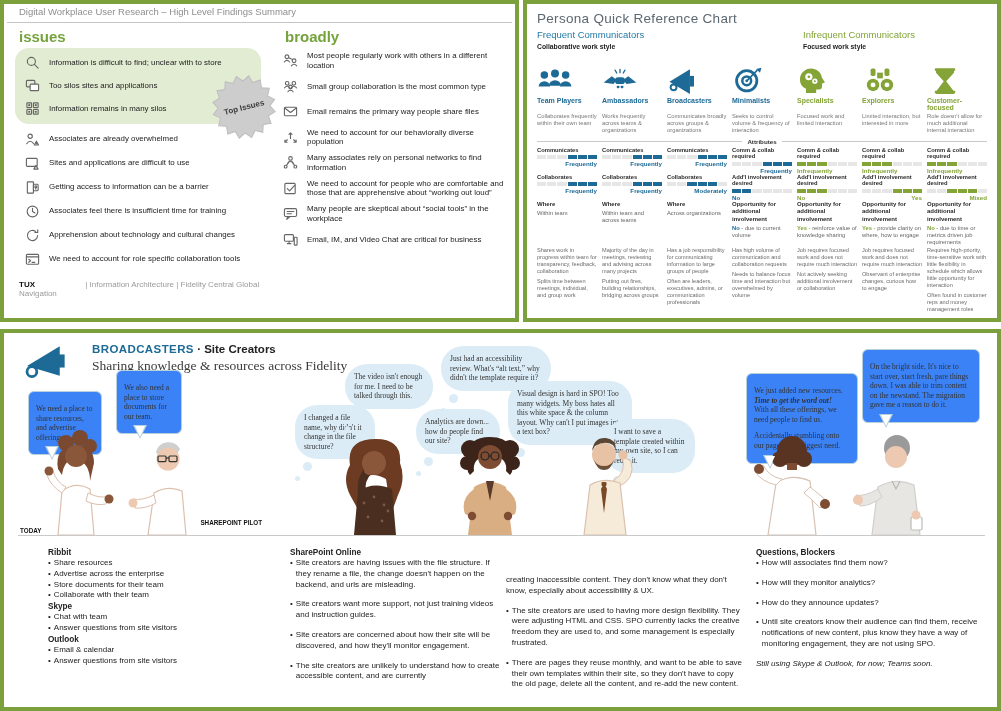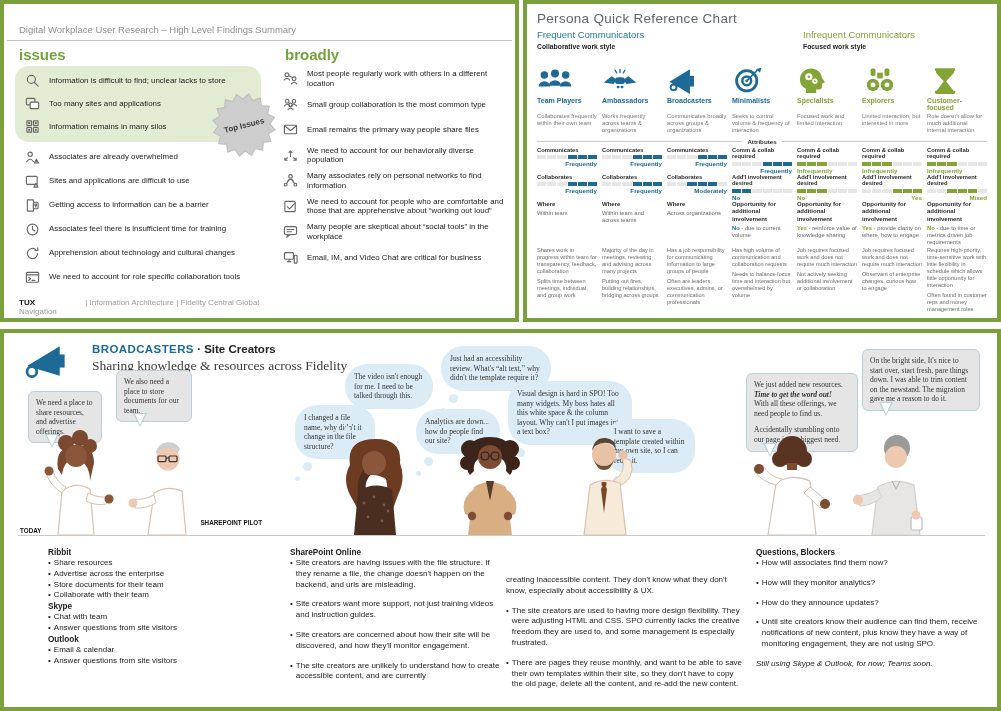--- a/index.html
+++ b/index.html
@@ -7,21 +7,21 @@
     --border-green:#7ba03c; --hgreen:#74a23b; --blue:#1d6a96; --olive:#84a437;
     --boxgreen:#e2ecd2; --cloud:#dbecf6; --bubline:#b7d0de;
   }
   body{width:1001px;height:711px;background:#fff;font-family:"Liberation Sans",sans-serif;position:relative;overflow:hidden;}
   .panel{position:absolute;border:4px solid var(--border-green);background:#fff;overflow:hidden;}
   #panel-findings{left:0;top:0;width:519px;height:322px;}
   #panel-personas{left:523px;top:0;width:478px;height:322px;}
   #panel-broadcasters{left:0;top:329px;width:1001px;height:382px;}
 
   
-  .findings-title{font-size:9.5px;color:#8e8e8e;padding:20px 12px 5px;border-bottom:1px solid #c5c5c5;margin:0 3px;}
+  .findings-title{font-size:9.5px;color:#8e8e8e;padding:2px 12px 5px;border-bottom:1px solid #c5c5c5;margin:0 3px;}
   .findings-body{display:flex;padding:0 8px 0 13px;}
   .issues-col{width:252px;position:relative;}
   .insights-col{flex:1;padding-left:14px;}
   .col-heading{font-size:15px;color:var(--hgreen);font-weight:bold;margin:5px 0 3px 2px;}
   .top-box{background:var(--boxgreen);border-radius:14px;padding:3px 10px 4px;margin:1px 0 3px -2px;position:relative;width:246px;}
   .f-row{display:flex;align-items:center;gap:9px;min-height:23px;}
   .rest .f-row{padding-left:8px;min-height:24px;}
   .f-icon{flex:0 0 15px;display:flex;}
   .f-icon svg{width:15px;height:15px;}
   .f-text{font-size:7.9px;color:#222;line-height:1.15;}
@@ -64,28 +64,28 @@
   .p-desc{min-height:57px;font-size:5.6px;color:#6b6b6b;line-height:1.25;}
   .p-desc p{margin-bottom:3px;}
 
   
   .bc-header{position:absolute;left:18px;top:10px;display:flex;gap:24px;align-items:flex-start;}
   .bc-head-text .l1{font-size:11.5px;}
   .bc-name{color:var(--blue);font-weight:bold;letter-spacing:.4px;}
   .bc-sep,.bc-role{color:#222;font-weight:bold;}
   .bc-sub{font-family:"Liberation Serif",serif;font-size:13.5px;color:#3a3a3a;margin-top:3px;}
   .speech,.cloud{position:absolute;font-family:"Liberation Serif",serif;font-size:7.5px;color:#333;line-height:1.28;}
-  .speech{background:#e5e5e5;border:1.5px solid var(--bubline);border-radius:6px;padding:6px 7px;}
+  .speech{background:#3b82f6;border:1.5px solid var(--bubline);border-radius:6px;padding:12px 7px;}
   .speech::after{content:"";position:absolute;bottom:-13px;left:16px;border:7px solid transparent;border-top:14px solid var(--bubline);}
   .speech::before{content:"";position:absolute;bottom:-9px;left:17.5px;border:5.5px solid transparent;border-top:11px solid #fff;z-index:1;}
   .cloud{background:var(--cloud);border-radius:22px;padding:8px 9px;}
   .cloud .d1,.cloud .d2{position:absolute;background:var(--cloud);border-radius:50%;}
   .cloud .d1{width:9px;height:9px;left:8px;bottom:-12px;}
   .cloud .d2{width:5px;height:5px;left:0px;bottom:-22px;}
-  #s1{left:24px;top:58px;width:74px;} #s2{left:112px;top:37px;width:76px;}
+  #s1{left:24px;top:58px;width:74px;} #s2{left:112px;top:37px;width:66px;}
   #t-file{left:291px;top:72px;width:80px;} #t-video{left:341px;top:31px;width:88px;}
   #t-access{left:437px;top:13px;width:110px;} #t-analytics{left:412px;top:76px;width:84px;}
   #t-design{left:504px;top:48px;width:124px;} #t-template{left:601px;top:86px;width:90px;}
   #s3{left:742px;top:40px;width:112px;} #s4{left:858px;top:16px;width:118px;}
   #s3 .bi{font-weight:bold;font-style:italic;}
   #s3 .gap{margin-top:7px;}
   .figure{position:absolute;}
   .tl-line{position:absolute;left:14px;right:12px;top:202px;height:1px;background:#c9c9c9;}
   .tl-today{position:absolute;left:16px;top:194px;font-size:6.3px;font-weight:bold;color:#111;}
   .tl-pilot{position:absolute;left:196px;width:62px;top:186px;font-size:6.3px;font-weight:bold;color:#111;text-align:right;line-height:1.2;}
@@ -109,30 +109,30 @@
       <h2 class="col-heading">issues</h2>
       <div class="top-box">
         <div id="issues-top-list">
             <div class="f-row">
               <span class="f-icon">
                 <svg viewBox="0 0 16 16" fill="none" stroke="#666" stroke-width="1.2" stroke-linecap="round" stroke-linejoin="round">
                   <circle cx="6.8" cy="6.8" r="4.3"></circle>
                   <path d="M10 10l4 4"></path>
                 </svg>
               </span>
-              <span class="f-text">Information is difficult to find; unclear lacks to store</span>
+              <span class="f-text">Information is difficult to find; unclear with to store</span>
             </div>
             <div class="f-row">
               <span class="f-icon">
                 <svg viewBox="0 0 16 16" fill="none" stroke="#666" stroke-width="1.2" stroke-linecap="round" stroke-linejoin="round">
                   <rect x="1.5" y="2.5" width="9" height="7" rx="1"></rect>
                   <rect x="5.5" y="6.5" width="9" height="7" rx="1" fill="#fff"></rect>
                 </svg>
               </span>
-              <span class="f-text">Too many sites and applications</span>
+              <span class="f-text">Too silos sites and applications</span>
             </div>
             <div class="f-row">
               <span class="f-icon">
                 <svg viewBox="0 0 16 16" fill="none" stroke="#666" stroke-width="1.2" stroke-linecap="round" stroke-linejoin="round">
                   <rect x="2" y="2" width="5" height="5" rx=".5"></rect>
                   <rect x="9" y="2" width="5" height="5" rx=".5"></rect>
                   <rect x="2" y="9" width="5" height="5" rx=".5"></rect>
                   <rect x="9" y="9" width="5" height="5" rx=".5"></rect>
                   <circle cx="4.5" cy="4.5" r=".6"></circle>
                   <circle cx="11.5" cy="4.5" r=".6"></circle>

